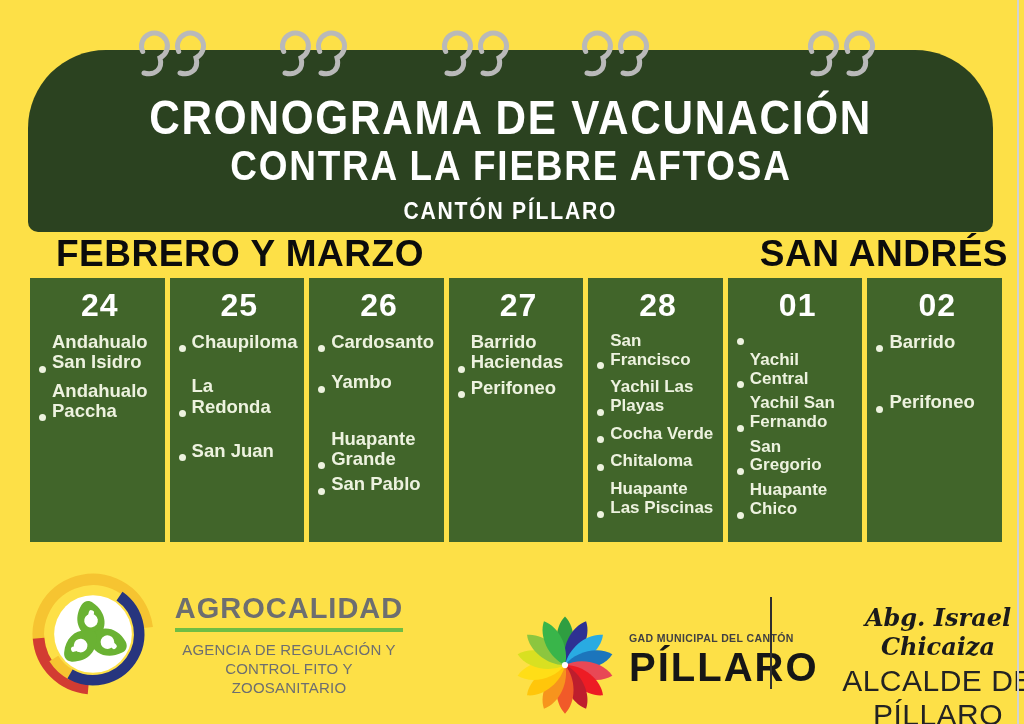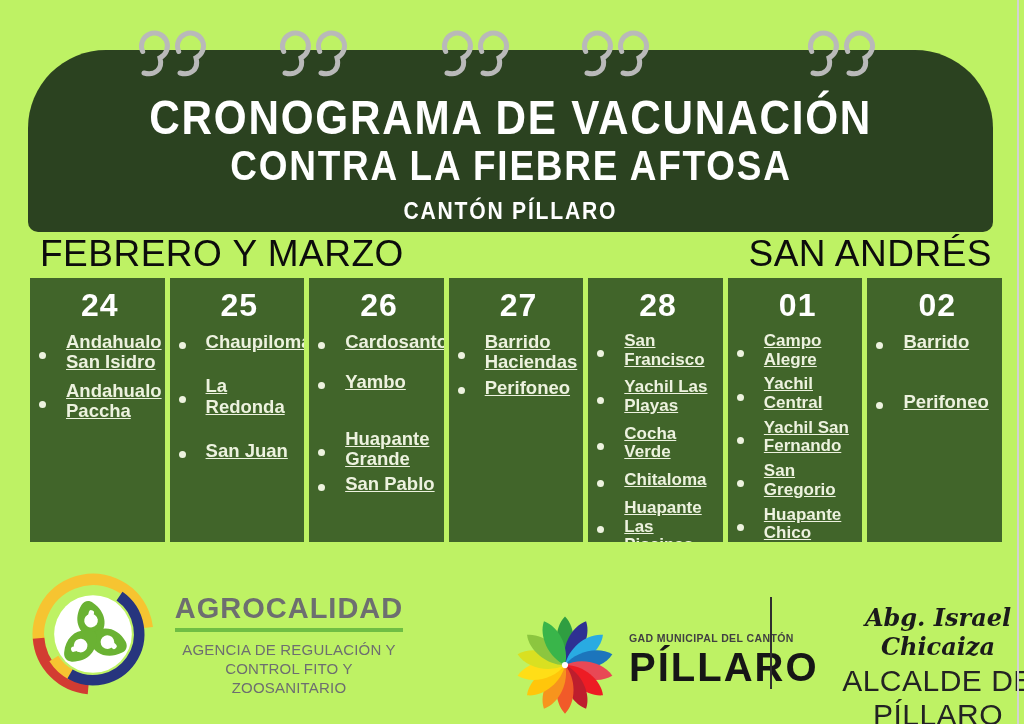--- a/index.html
+++ b/index.html
@@ -1,51 +1,51 @@
 <!DOCTYPE html>
 <html style="--header-green: #2b4220; --column-green: #41652a; --ring-gray: #b9b9b9; --text-cream: #edf2df; --agro-gray: #6d6e70; --agro-green: #6fbe44; --agro-yellow: #f6c431; --agro-blue: #27357e; --agro-red: #d23c32;"><head>
 <meta charset="utf-8">
 <style>
   * { margin:0; padding:0; box-sizing:border-box; }
   body { font-family: "Liberation Sans", sans-serif; background:#ffffff; }
-  .poster { position:relative; width:1024px; height:724px; background:#bef264; overflow:hidden; }
+  .poster { position:relative; width:1024px; height:724px; background:#fde047; overflow:hidden; }
 
   
   .header {
     position:absolute; left:28px; top:50px; width:965px; height:182px;
     background: var(--header-green, #2b4220);
     border-radius: 78px 78px 10px 10px;
     display:flex; flex-direction:column; align-items:center; justify-content:flex-start;
     padding-top:44px; color:#fff; text-align:center;
   }
   .cond { display:inline-block; transform:scaleX(0.88); transform-origin:center; white-space:nowrap; }
   .title-1 { font-size:48px; font-weight:bold; letter-spacing:2px; line-height:1.0; }
   .title-2 { font-size:42px; font-weight:bold; letter-spacing:2px; line-height:1.12; }
   .subtitle { font-size:24px; font-weight:600; letter-spacing:2px; margin-top:8px;text-decoration:underline; }
 
   
   .ring { position:absolute; top:29px; width:70px; height:52px; z-index:3; }
   .r1{left:137px;} .r2{left:278px;} .r3{left:440px;} .r4{left:580px;} .r5{left:806px;}
 
   
   .period-row {
-    position:absolute; left:40px; top:233px; width:952px;
+    position:absolute; left:56px; top:233px; width:952px;
     display:flex; justify-content:space-between; align-items:baseline;
-    font-size:37px; font-weight:400; color:#0c0c0c; letter-spacing:0.5px;
+    font-size:37px; font-weight:700; color:#0c0c0c; letter-spacing:0.5px;
   }
 
   
   .schedule {
     position:absolute; left:22px; top:278px; width:980px; height:264px;
     display:grid; grid-template-columns:repeat(7, 1fr); gap:5px;padding-left:8px;
   }
   .col { background: var(--column-green, #41652a); padding:7px 4px 0 9px; overflow:hidden; }
   .day { text-align:center; color:#ffffff; font-weight:bold; font-size:32px; margin:2px 0 8px; letter-spacing:1px; }
   .col ul { list-style:none; }
-  .col li { display:flex; align-items:center; gap:20px; color:var(--text-cream, #edf2df); font-weight:bold; line-height:1.1;text-decoration:underline; }
+  .col li { display:flex; align-items:flex-end; gap:6px; color:var(--text-cream, #edf2df); font-weight:bold; line-height:1.1; }
   .col .dot { flex:0 0 auto; width:7px; height:7px; border-radius:50%; background:var(--text-cream, #edf2df); margin-top:6px; }
   .col .txt { max-width:103px; font-size:18.5px; }
   .col-5 .txt, .col-6 .txt { font-size:17px; }
   .col-1 li { margin-bottom:8px; }
   .col-2 li { margin-bottom:24px; }
   .col-3 li { margin-bottom:20px; }
   .col-3 li:nth-child(2) { margin-bottom:36px; }
   .col-3 li:nth-child(3) { margin-bottom:5px; }
   .col-4 li { margin-bottom:5px; }
   .col-5 li { margin-bottom:9px; }
@@ -201,21 +201,20 @@
             <span class="dot"></span>
             <span class="txt">Huapante Las Piscinas</span>
           </li>
         </ul>
       </div>
       <div class="col col-6">
         <div class="day">01</div>
         <ul>
           <li>
             <span class="dot"></span>
-            <span class="txt">Campo Alegre</span>
           </li>
           <li>
             <span class="dot"></span>
             <span class="txt">Yachil Central</span>
           </li>
           <li>
             <span class="dot"></span>
             <span class="txt">Yachil San Fernando</span>
           </li>
           <li>

